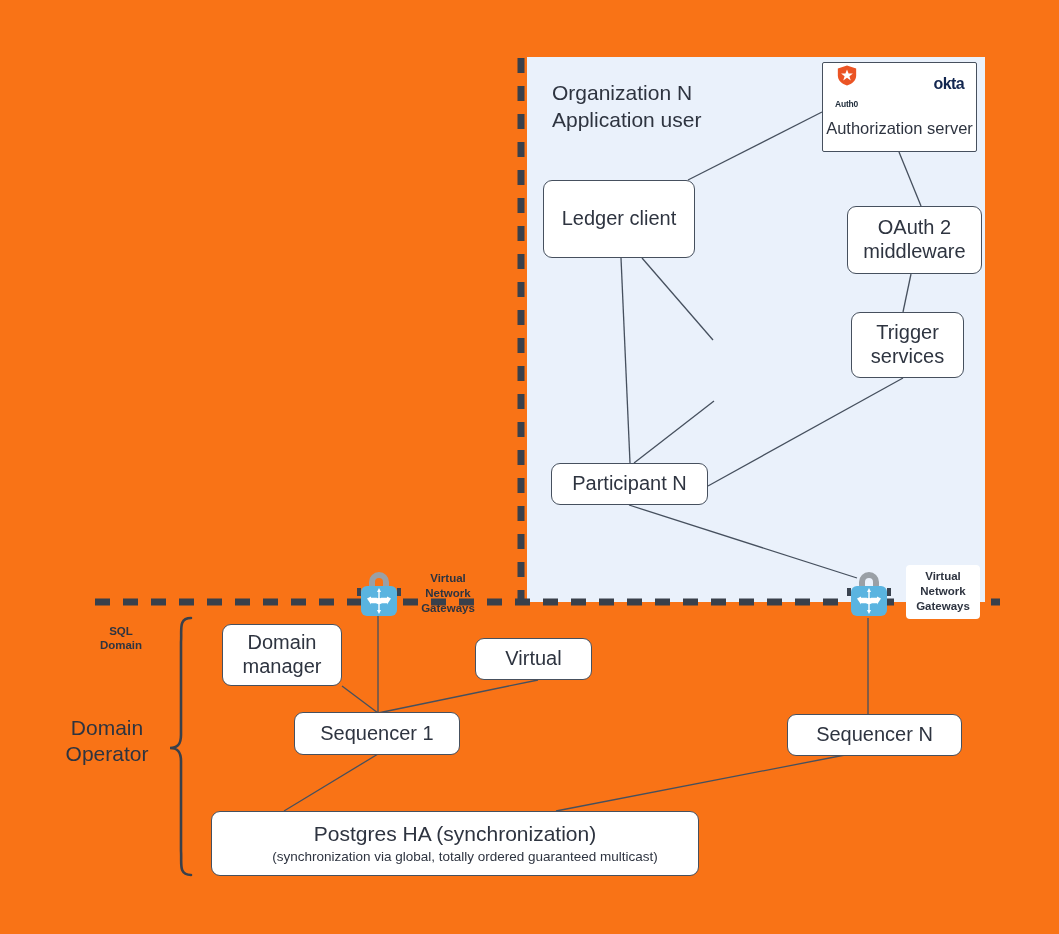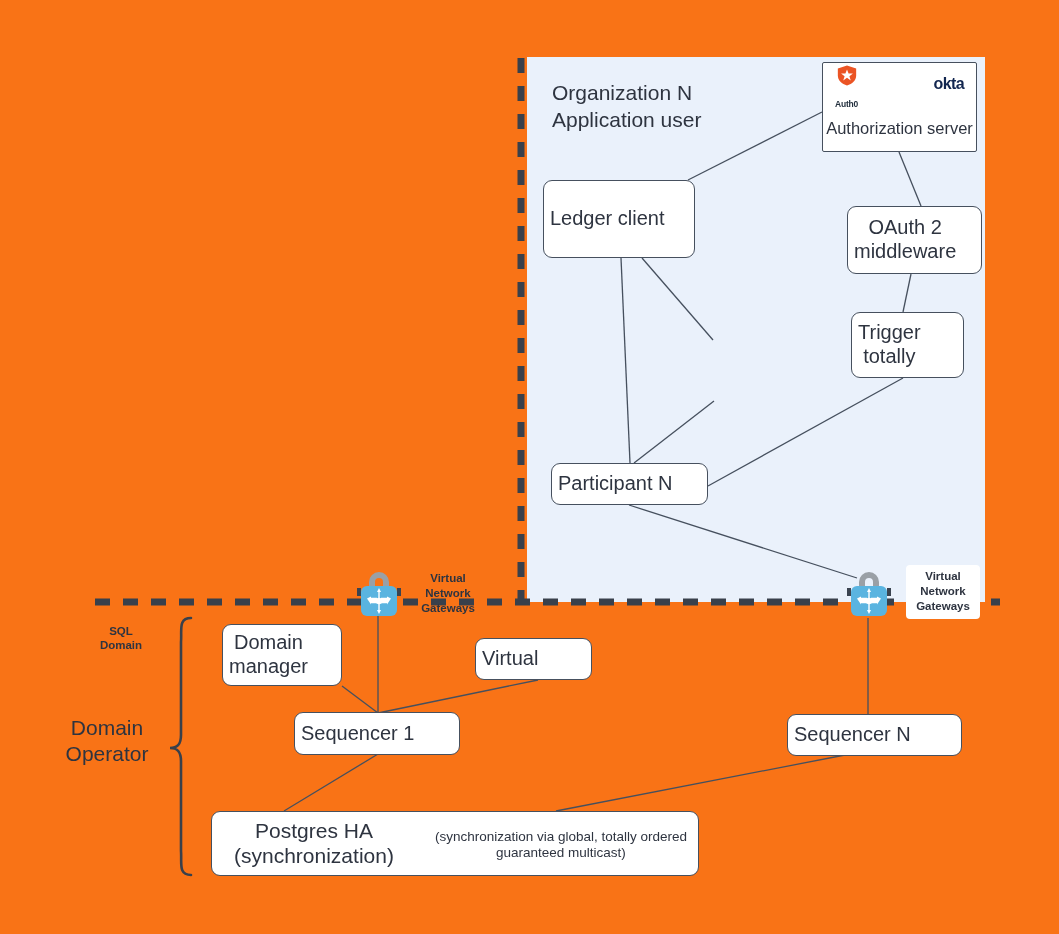--- a/index.html
+++ b/index.html
@@ -41,21 +41,21 @@
   }
   
   .node {
     position: absolute;
     box-sizing: border-box;
     background: #ffffff;
     border: 1.3px solid #46505e;
     border-radius: 9px;
     display: flex;
     align-items: center;
-    justify-content: flex-start;
+    justify-content: center;
     text-align: center;
     color: #2e3440;
     font-size: 20px;
     line-height: 1.18;
     padding: 2px 6px;
   }
   .node-label { display: block; white-space: pre-line; }
   
   .plain-text {
     position: absolute;
@@ -225,21 +225,21 @@
   </div>
 
   <div class="node" style="left:847px; top:206px; width:135px; height:68px;">
     <span class="node-label">OAuth 2
 middleware</span>
   </div>
 
 
   <div class="node" style="left:851px; top:312px; width:113px; height:66px;">
     <span class="node-label">Trigger
-totally</span>
+services</span>
   </div>
 
   <div class="node" style="left:551px; top:463px; width:157px; height:42px;">
     <span class="node-label">Participant N</span>
   </div>
 
   <div class="node" style="left:222px; top:624px; width:120px; height:62px;">
     <span class="node-label">Domain
 manager</span>
   </div>
@@ -249,21 +249,21 @@
   </div>
 
   <div class="node" style="left:294px; top:712px; width:166px; height:43px;">
     <span class="node-label">Sequencer 1</span>
   </div>
 
   <div class="node" style="left:787px; top:714px; width:175px; height:42px;">
     <span class="node-label">Sequencer N</span>
   </div>
 
-  <div class="node" style="left:211px; top:811px; width:488px; height:65px; flex-direction:row;">
+  <div class="node" style="left:211px; top:811px; width:488px; height:65px; flex-direction:column;">
     <span class="pg-main">Postgres HA (synchronization)</span>
     <span class="pg-sub">(synchronization via global, totally ordered guaranteed multicast)</span>
   </div>
 
   <div class="plain-text sql-caption">SQL
 Domain</div>
 
   <div class="plain-text domain-operator-caption">Domain
 Operator</div>
 

